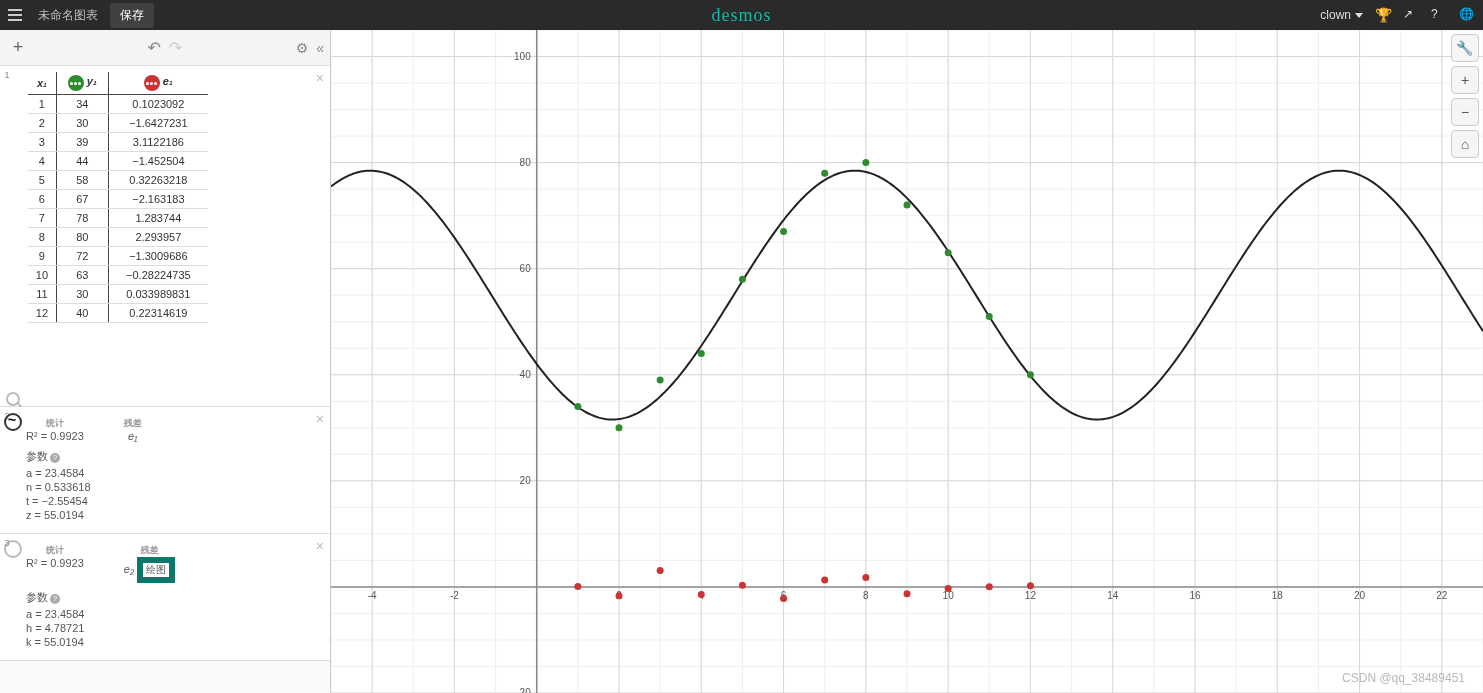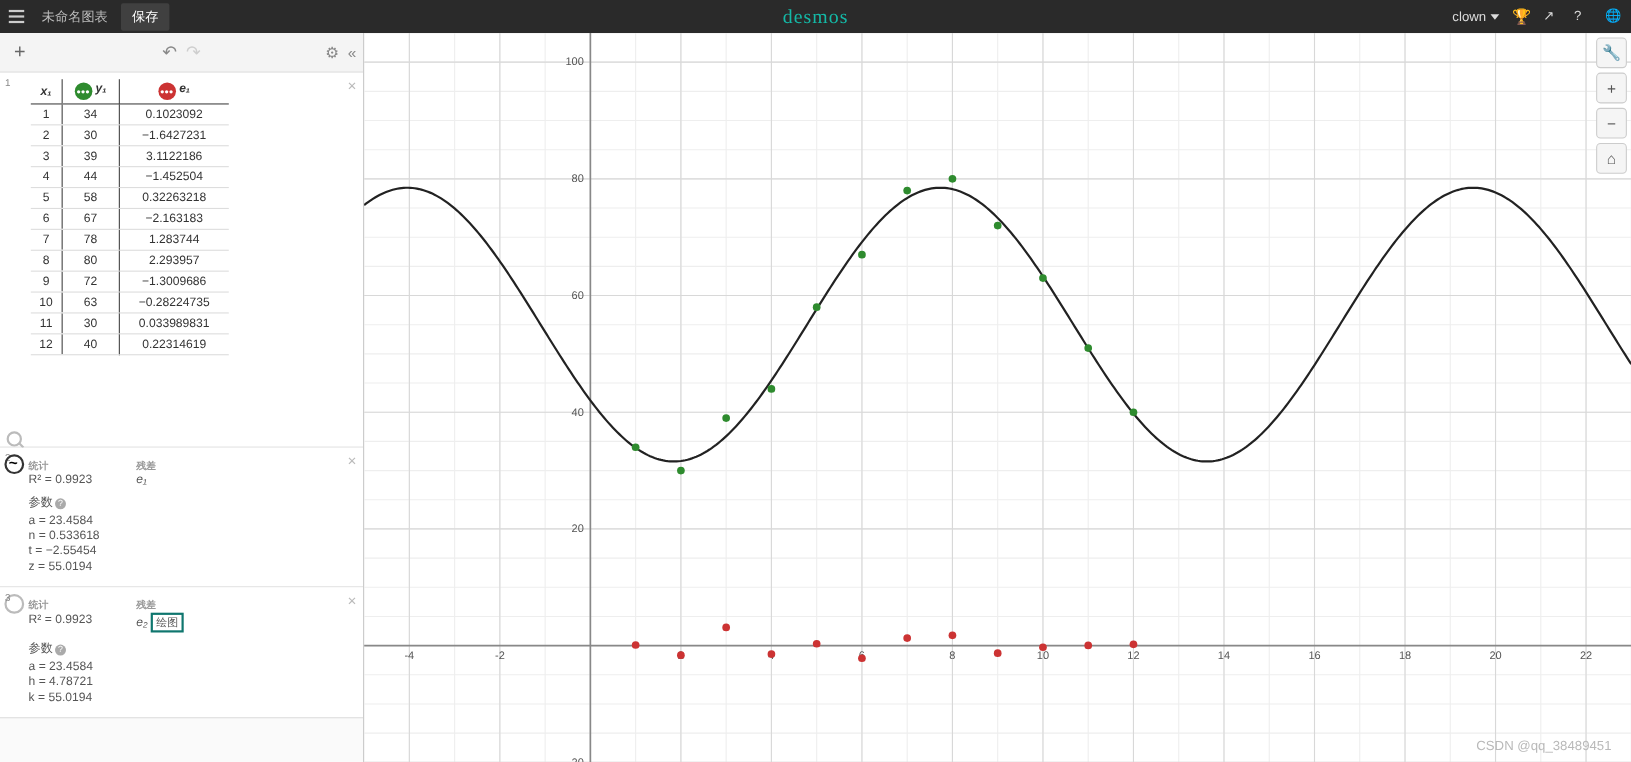--- a/index.html
+++ b/index.html
@@ -45,29 +45,29 @@
 .data-table td { border-bottom:1px solid #ddd; text-align:center; padding:3px 4px; color:#333;}
 .data-table th:nth-child(2),.data-table td:nth-child(2){ border-left:1px solid #444; border-right:1px solid #444;}
 .color-dot { width:16px; height:16px; border-radius:50%; display:inline-flex; justify-content:center; align-items:center; gap:1px;}
 .color-dot.green{ background:#2e8b2e;} .color-dot.red{ background:#c33;}
 .color-dot i{ width:3px;height:3px;background:#fff;border-radius:50%; }
 .th-wrap{display:flex;align-items:flex-start;justify-content:center;gap:3px;}
 
 
 .formula { font-family:"Times New Roman",serif; font-size:15px; color:#222; font-style:italic; padding-bottom:6px;}
 .stat-row { display:flex; gap:40px; margin-top:4px;}
-.stat-col { font-size:11px; color:#555; }
+.stat-col { font-size:11px; color:#555;text-align:center; }
 .stat-col .lbl{ font-size:9px; color:#999; font-weight:bold;}
 .params { font-size:11px; color:#555; margin-top:6px;}
 .params div{padding:1px 0;}
 .qmark{display:inline-block;width:10px;height:10px;border-radius:50%;background:#aaa;color:#fff;font-size:8px;text-align:center;line-height:10px;margin-left:2px;}
 .reg-icon{ width:18px;height:18px;border:2px solid #333;border-radius:50%; position:relative;}
 .reg-icon:after{content:"~"; position:absolute; top:-3px; left:2px; font-weight:bold;font-size:14px;font-style:normal;}
 .empty-circle{width:18px;height:18px;border:2px solid #bbb;border-radius:50%;}
-.plot-chip{display:inline-block;border:2px solid #0f766e;padding:0 3px;font-size:10px;color:#555;margin-left:3px;}
+.plot-chip{display:inline-block;border:6px solid #0f766e;padding:0 3px;font-size:10px;color:#555;margin-left:3px;}
 
 
 .graph-wrap { flex:1; position:relative; background:#fff;}
 .ctrl-col { position:absolute; top:4px; right:4px; display:flex; flex-direction:column; gap:4px; z-index:5;}
 .ctrl-btn { width:28px; height:28px; background:#f5f5f5; border:1px solid #ccc; border-radius:4px; display:flex; justify-content:center; align-items:center; font-size:14px; color:#555; cursor:pointer;}
 svg.graph { position:absolute; inset:0; width:100%; height:100%; }
 .axis-label{ font-size:10px; fill:#555; }
 .watermark{ position:absolute; right:18px; bottom:8px; font-size:12px; color:#b9b9b9; font-family:sans-serif;}
 </style>
 </head>

